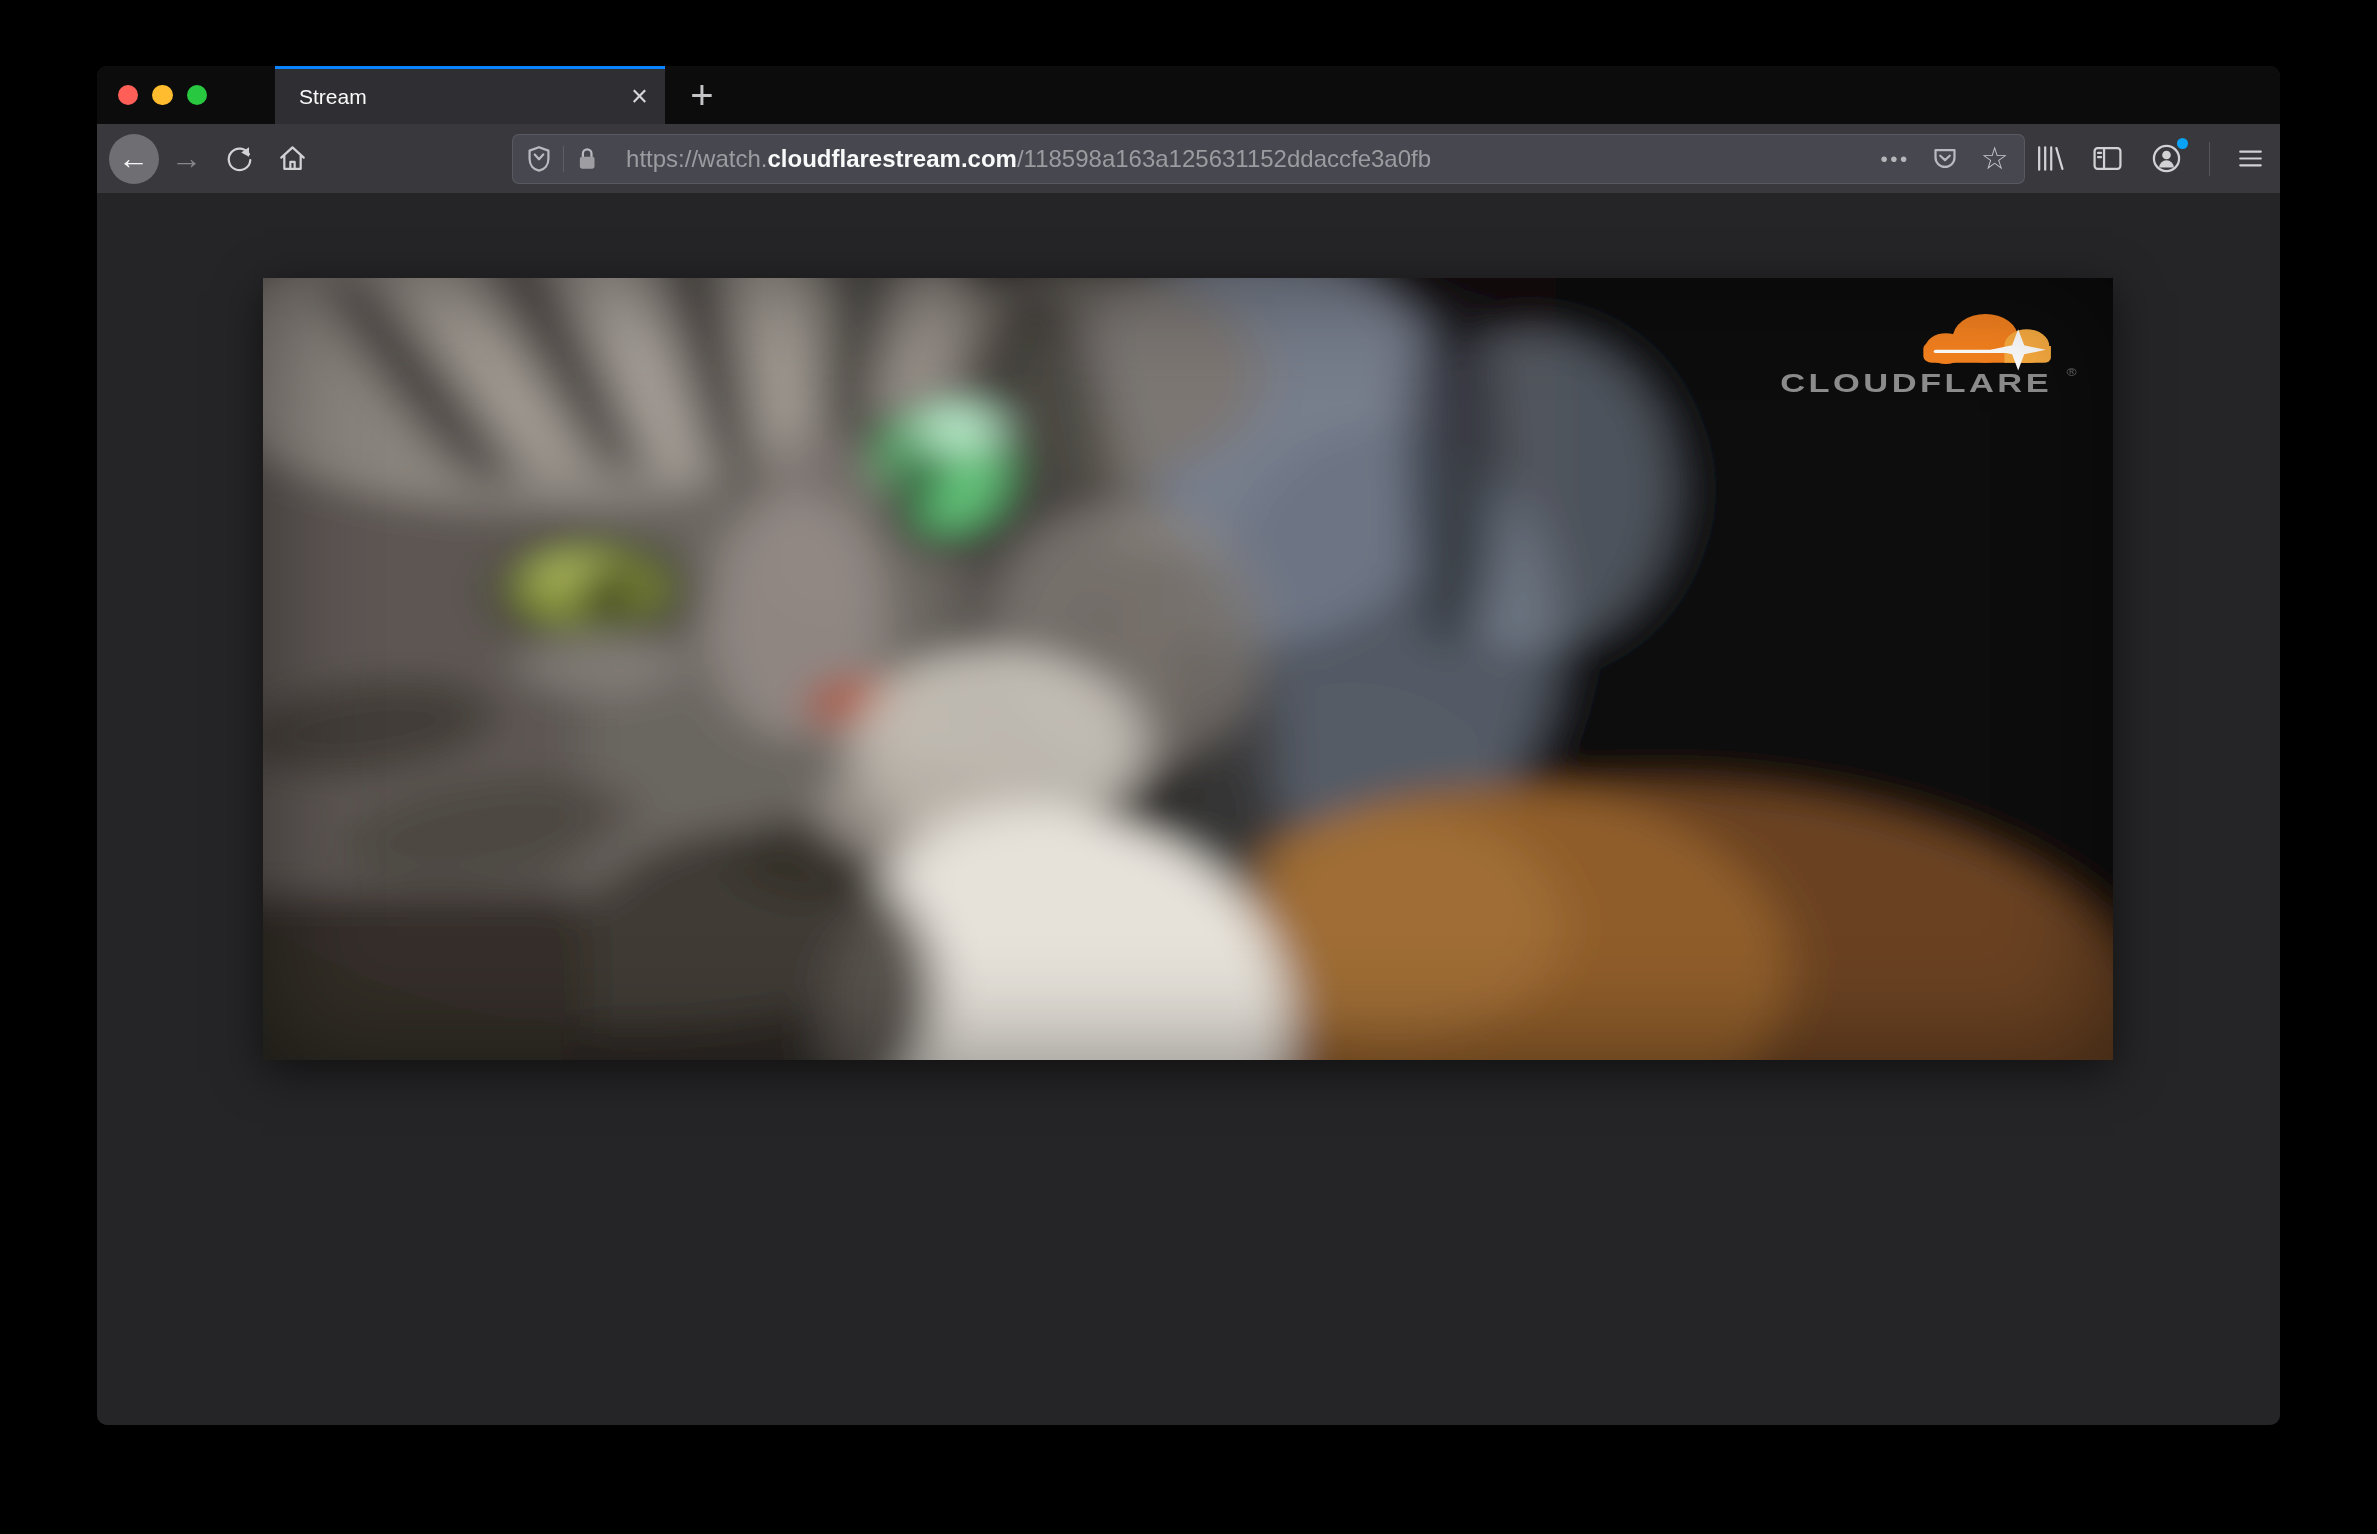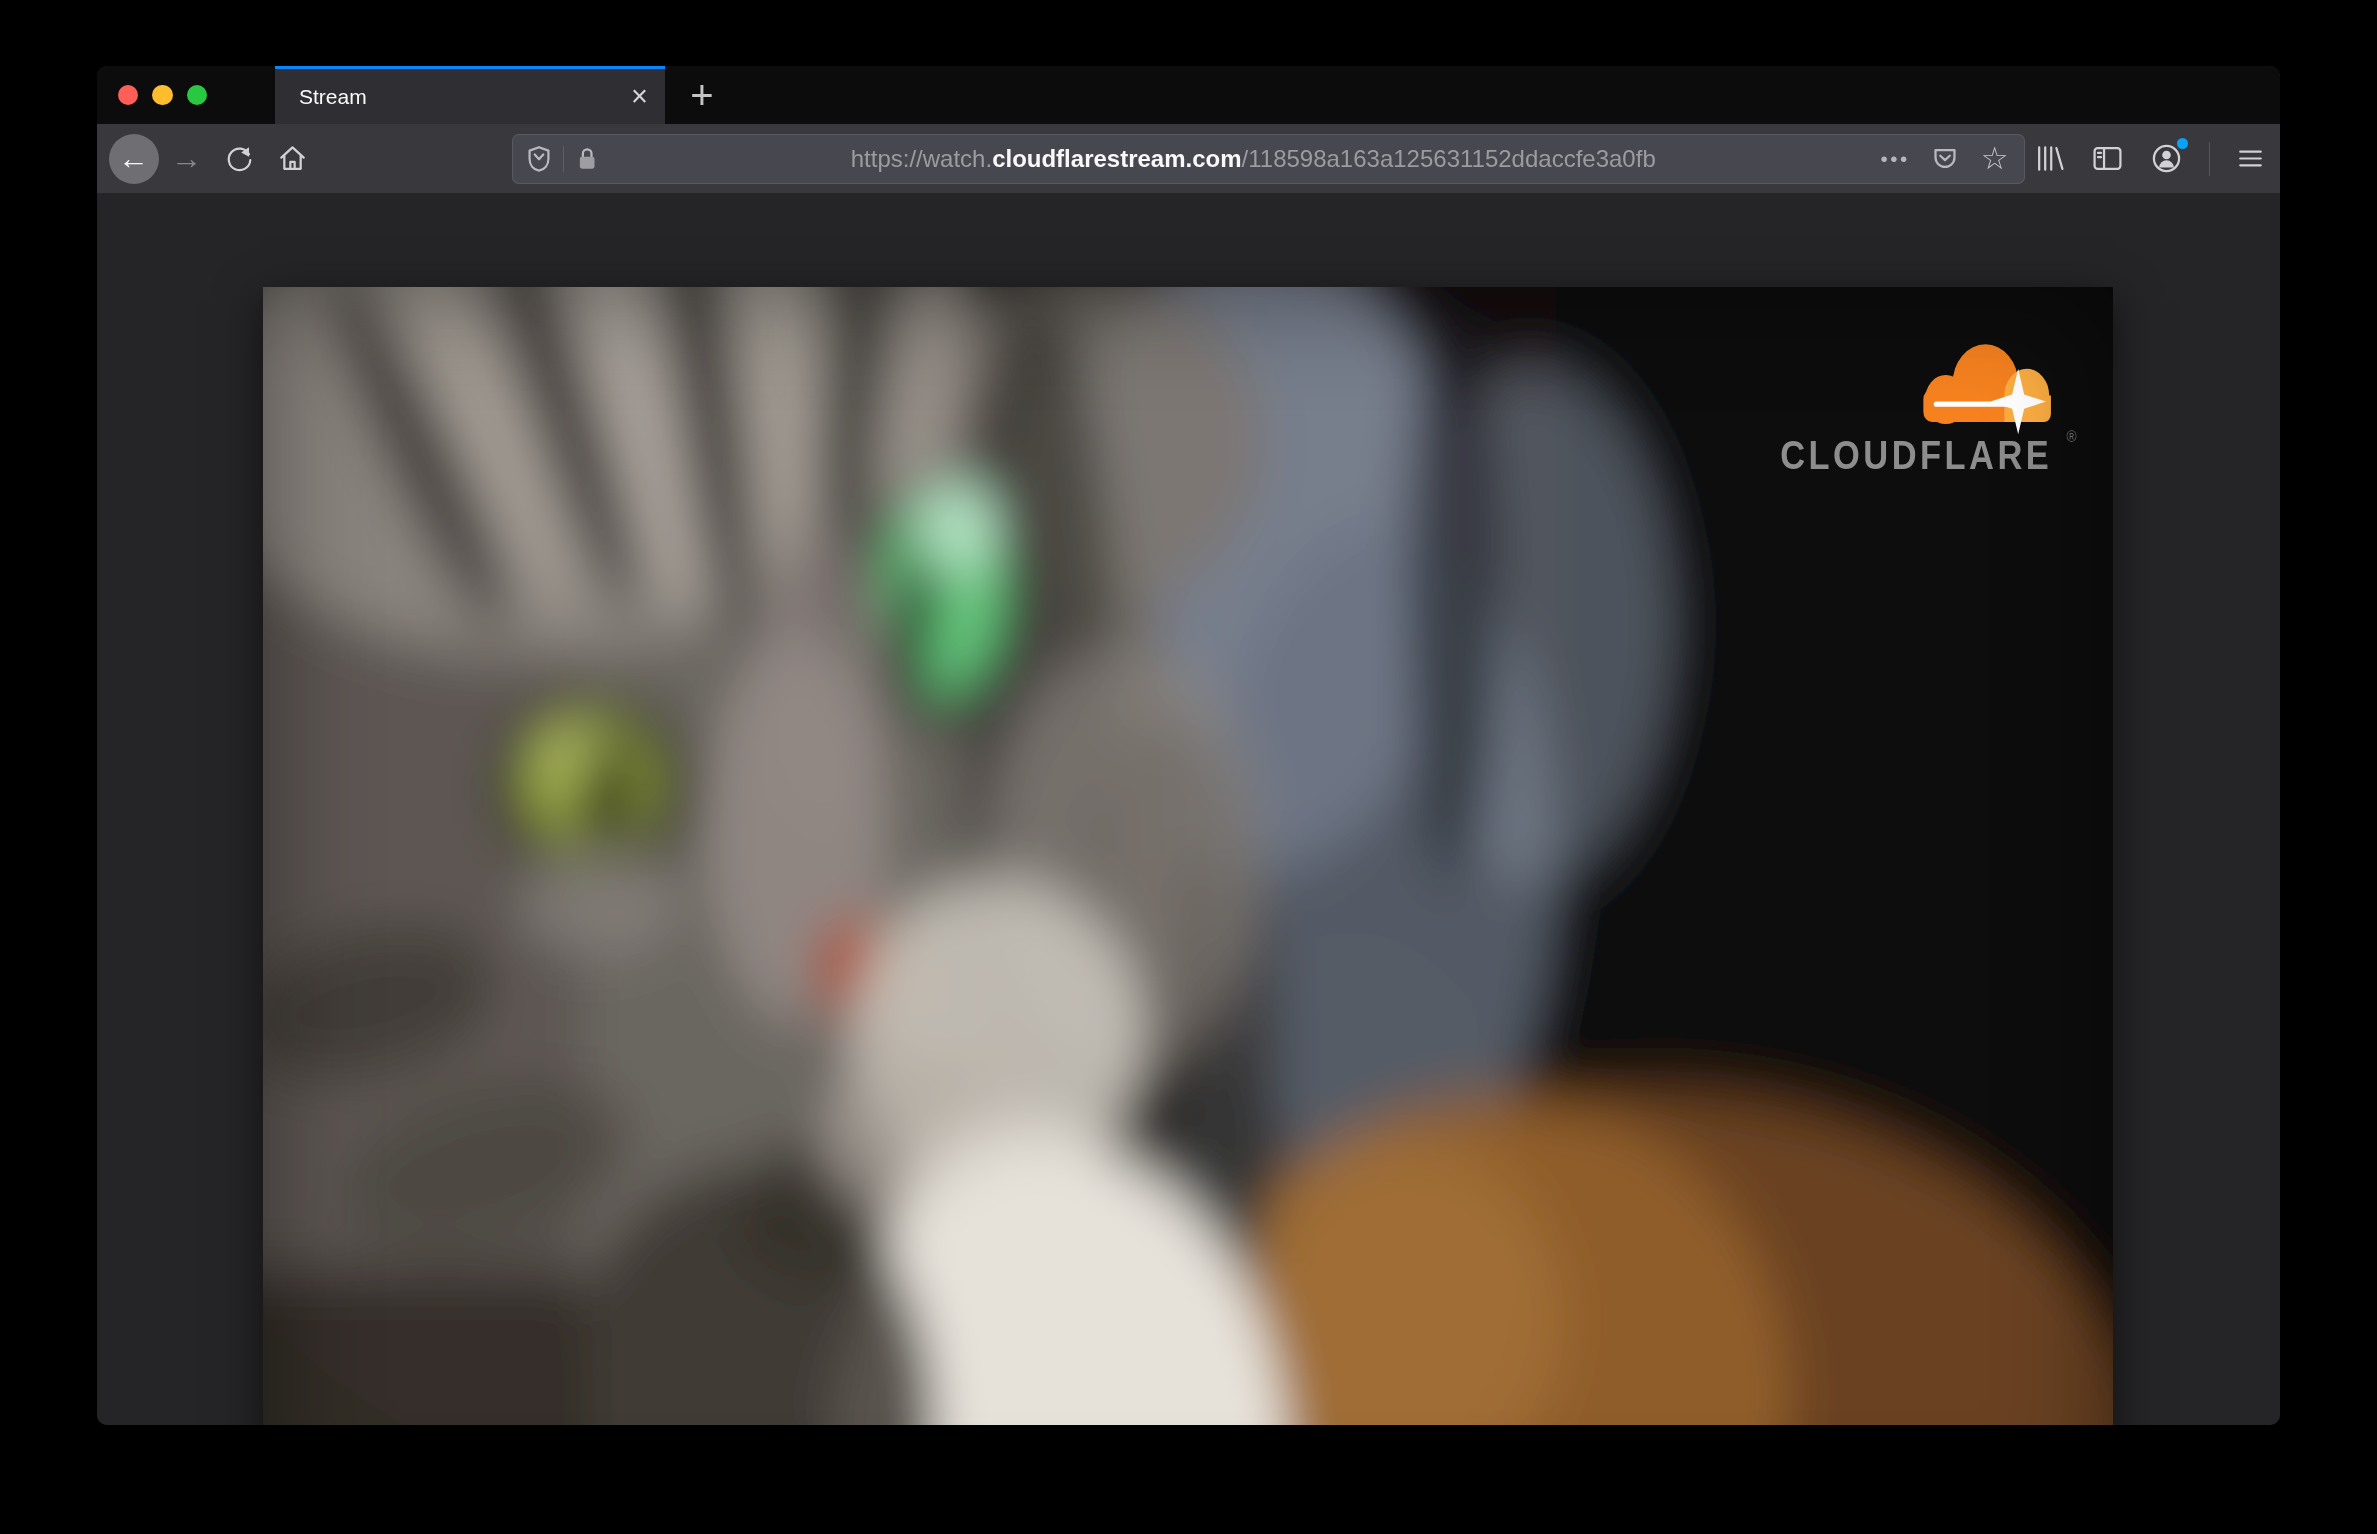--- a/index.html
+++ b/index.html
@@ -29,35 +29,35 @@
   .navbtn { width:53px; height:53px; display:flex; align-items:center; justify-content:center; }
   .back-circle { width:50px; height:50px; border-radius:50%; background:#6e6e73; display:flex;
                  align-items:center; justify-content:center; }
   .arrow-glyph { font-size:31px; color:#f5f5f6; line-height:1; }
   .arrow-glyph.dim { color:#87878b; }
 
   .urlbar { position:absolute; left:415px; top:9.5px; height:50px; right:255px; background:#474750;
             border:0.9px solid rgba(255,255,255,0.10); border-radius:6.9px; display:flex; align-items:center; }
   .urlbar .lead { display:flex; align-items:center; gap:12px; margin-left:13.8px; }
   .vdivider { width:0.9px; height:26px; background:#5e5e64; }
-  .urltext { margin-left:28px; font-size:24px; white-space:nowrap; overflow:hidden; flex:1;text-align:center; }
+  .urltext { margin-left:28px; font-size:24px; white-space:nowrap; overflow:hidden; flex:1; }
   .url-dim { color:#9b9ba0; } .url-domain { color:#f9f9fa; font-weight:600; }
   .urlbar .trail { display:flex; align-items:center; gap:22.4px; margin-right:15.5px; }
   .dots { color:#b6b6ba; font-size:20.7px; letter-spacing:2.6px; }
   .star { color:#c8c8cc; font-size:31px; line-height:1; }
 
   .rightgroup { position:absolute; right:15.5px; top:0; height:69px; display:flex; align-items:center; gap:26px; }
   .tool-divider { width:0.9px; height:34px; background:#55555a; }
   .acct { position:relative; display:flex; }
   .notif-dot { position:absolute; right:-5.2px; top:-4.3px; width:11.2px; height:11.2px; border-radius:50%;
                background:#0aa2f5; }
 
   
   .content { position:absolute; left:0; top:127px; width:100%; height:1232px; background:#252527; }
-  .video { position:absolute; left:166px; top:94px; width:1850px; height:1247px; background:#000;
+  .video { position:absolute; left:166px; top:85px; width:1850px; height:782px; background:#000;
            box-shadow:0 12px 43px rgba(0,0,0,0.55); }
   .video svg { display:block; width:100%; height:100%; }
   .video-vignette { position:absolute; inset:0; box-shadow:inset 0 0 112px rgba(0,0,0,0.45);
                     pointer-events:none; }
 
   .icon-stroke { stroke:#b9b9bf; stroke-width:2.6; fill:none; stroke-linecap:round; stroke-linejoin:round; }
   .icon-bright { stroke:#d2d2d5; }
 </style>
 </head>
 <body>

